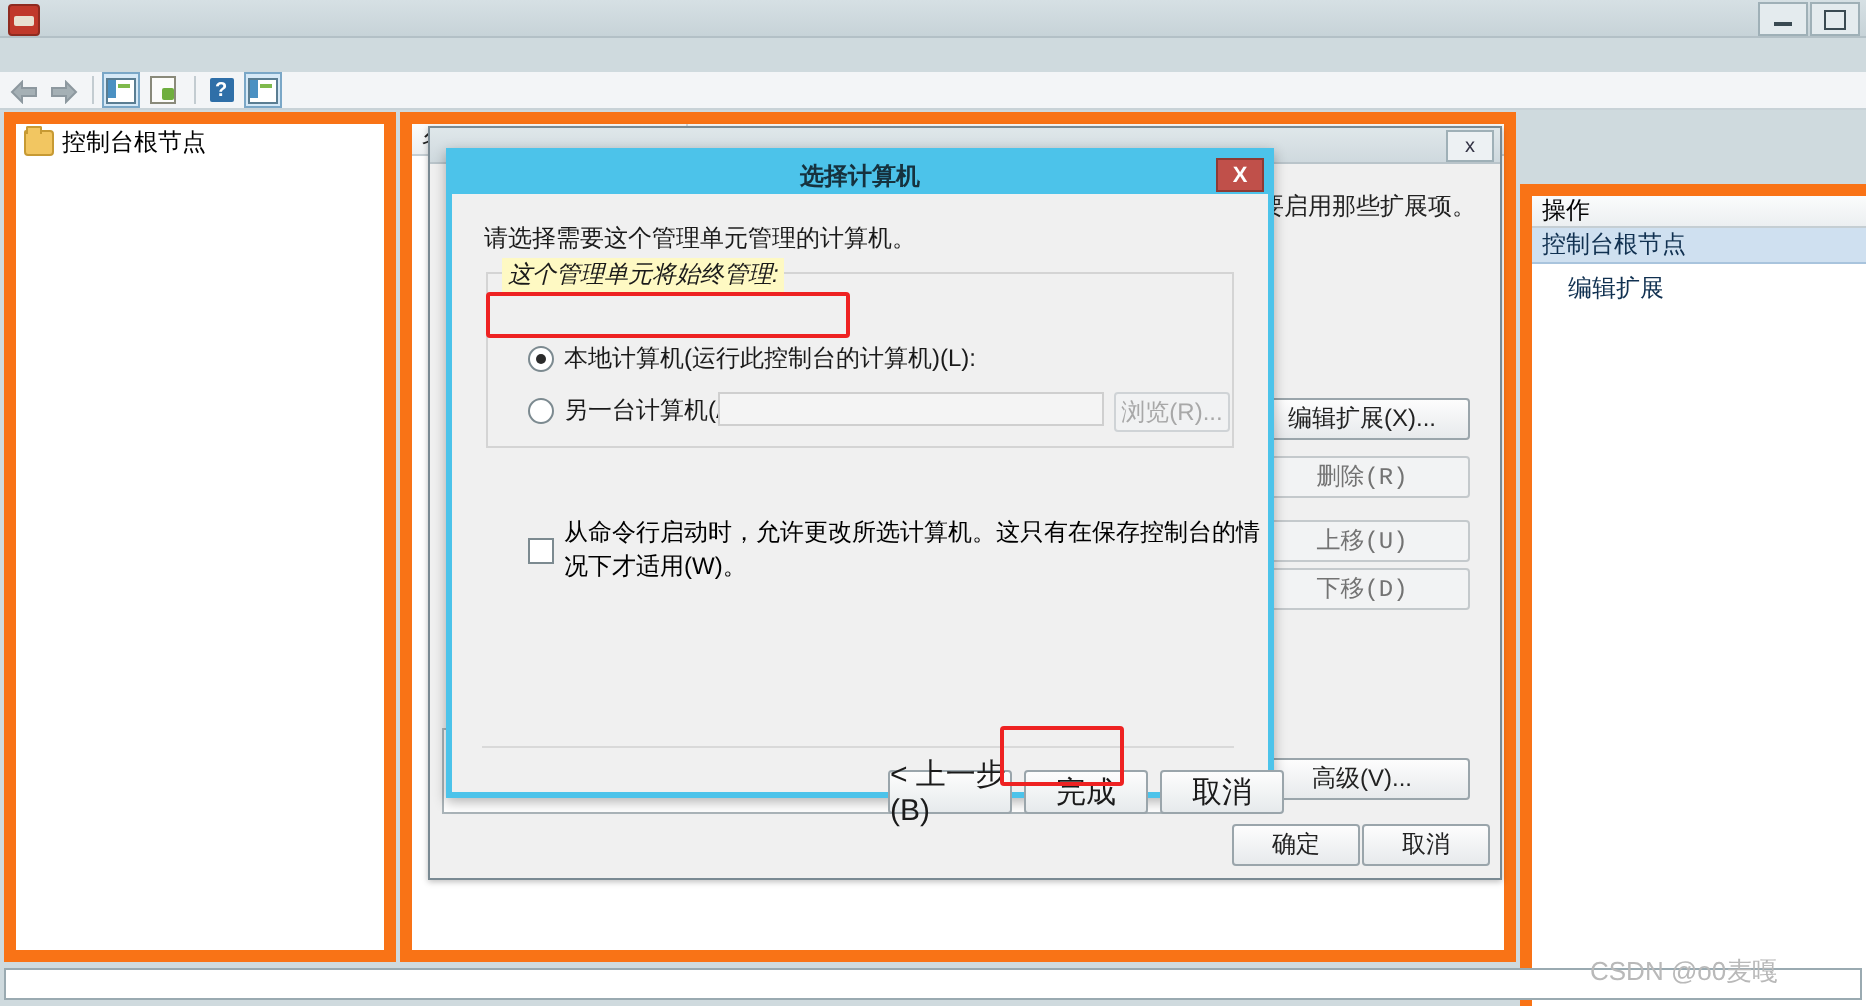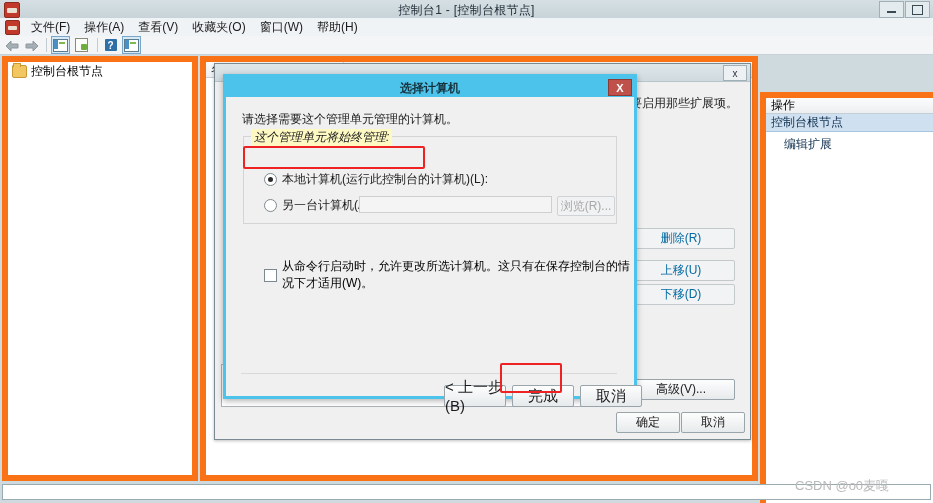--- a/index.html
+++ b/index.html
@@ -126,21 +126,21 @@
     position:absolute;right:3px;top:1px;width:22px;height:14px;
     background:#edf1f3;border:1px solid #9fb0b7;font-size:10px;
     display:flex;align-items:center;justify-content:center;color:#334;
   }
   .bg-desc{position:absolute;left:415px;top:31px;font-size:12px;color:#222;}
   .bg-btn{
     position:absolute;left:412px;width:106px;height:19px;
     background:linear-gradient(#fdfdfd,#e7eaec);border:1px solid #9aa5ab;border-radius:2px;
     font-size:12px;display:flex;align-items:center;justify-content:center;color:#222;
   }
-  .bg-btn.dim{color:#0369a1;background:#f2f3f4;border-color:#c4c9cc;}
+  .bg-btn.dim{color:#737373;background:#f2f3f4;border-color:#c4c9cc;font-family:Liberation Mono, monospace;}
   .bg-bottom-btn{
     position:absolute;width:62px;height:19px;
     background:linear-gradient(#fdfdfd,#e7eaec);border:1px solid #9aa5ab;border-radius:2px;
     font-size:12px;display:flex;align-items:center;justify-content:center;color:#222;
   }
   .bg-listbox{
     position:absolute;left:6px;top:300px;width:398px;height:41px;
     background:#fff;border:1px solid #aab4b9;
   }
 
@@ -207,40 +207,30 @@
     position:absolute;left:795px;top:477px;font-size:13px;color:#b9b9b9;text-align:center;
   }
 </style>
 </head>
 <body>
 
 <div id="app">
 
   <div class="win-titlebar">
     <div class="win-icon"></div>
-    <div class="win-title">控制台1 - [控制台根节点]</div>
     <div class="win-btns">
       <div class="win-btn">
           <div class="gl-min"></div>
         </div>
       <div class="win-btn">
           <div class="gl-max"></div>
         </div>
     </div>
   </div>
 
-  <div class="menubar">
-    <div class="menu-appicon"></div>
-    <div class="menu-item">文件(F)</div>
-    <div class="menu-item">操作(A)</div>
-    <div class="menu-item">查看(V)</div>
-    <div class="menu-item">收藏夹(O)</div>
-    <div class="menu-item">窗口(W)</div>
-    <div class="menu-item">帮助(H)</div>
-  </div>
 
   <div class="toolbar">
     <div class="tb-arrow">
       <svg width="15" height="12" viewBox="0 0 15 12">
           <path d="M6 1 L1 6 L6 11 L6 8 L13 8 L13 4 L6 4 Z" fill="#8b99a0" stroke="#6c7a82"></path>
         </svg>
     </div>
     <div class="tb-arrow">
       <svg width="15" height="12" viewBox="0 0 15 12">
           <path d="M9 1 L14 6 L9 11 L9 8 L2 8 L2 4 L9 4 Z" fill="#8b99a0" stroke="#6c7a82"></path>
@@ -283,20 +273,21 @@
 
   <div class="statusbar"></div>
 
   <div id="bg-dialog">
     <div class="bg-title">
       <div class="bg-title-text">添加或删除管理单元</div>
       <div class="bg-close">x</div>
     </div>
     <div class="bg-desc">要启用那些扩展项。</div>
 
+    <div class="bg-btn" style="top:135px">编辑扩展(X)...</div>
     <div class="bg-btn dim" style="top:164px">删除(R)</div>
     <div class="bg-btn dim" style="top:196px">上移(U)</div>
     <div class="bg-btn dim" style="top:220px">下移(D)</div>
     <div class="bg-btn" style="top:315px">高级(V)...</div>
 
     <div class="bg-listbox"></div>
 
     <div class="bg-bottom-btn" style="left:401px;top:348px">确定</div>
     <div class="bg-bottom-btn" style="left:466px;top:348px">取消</div>
   </div>

